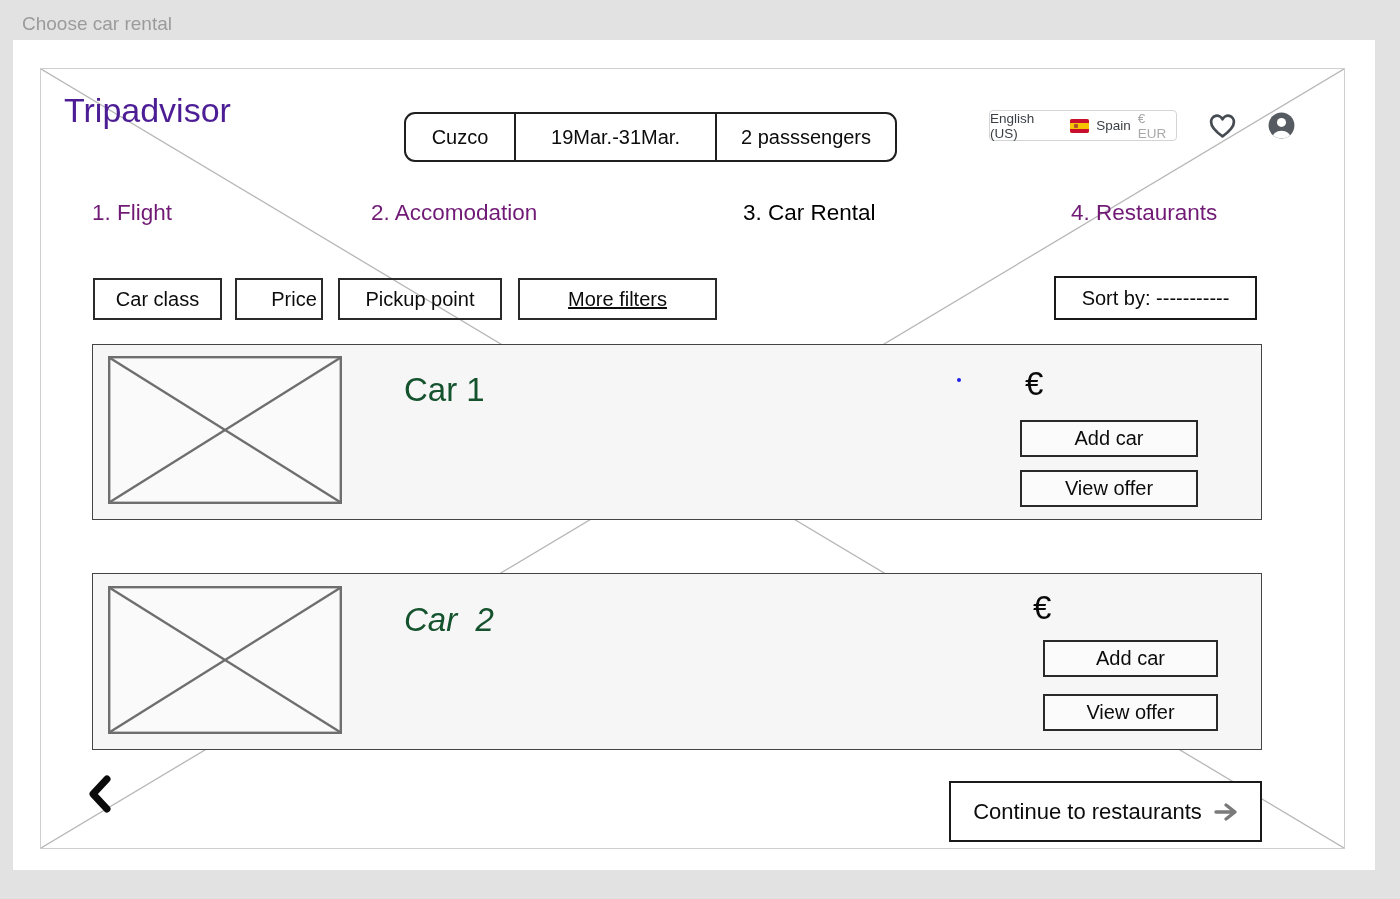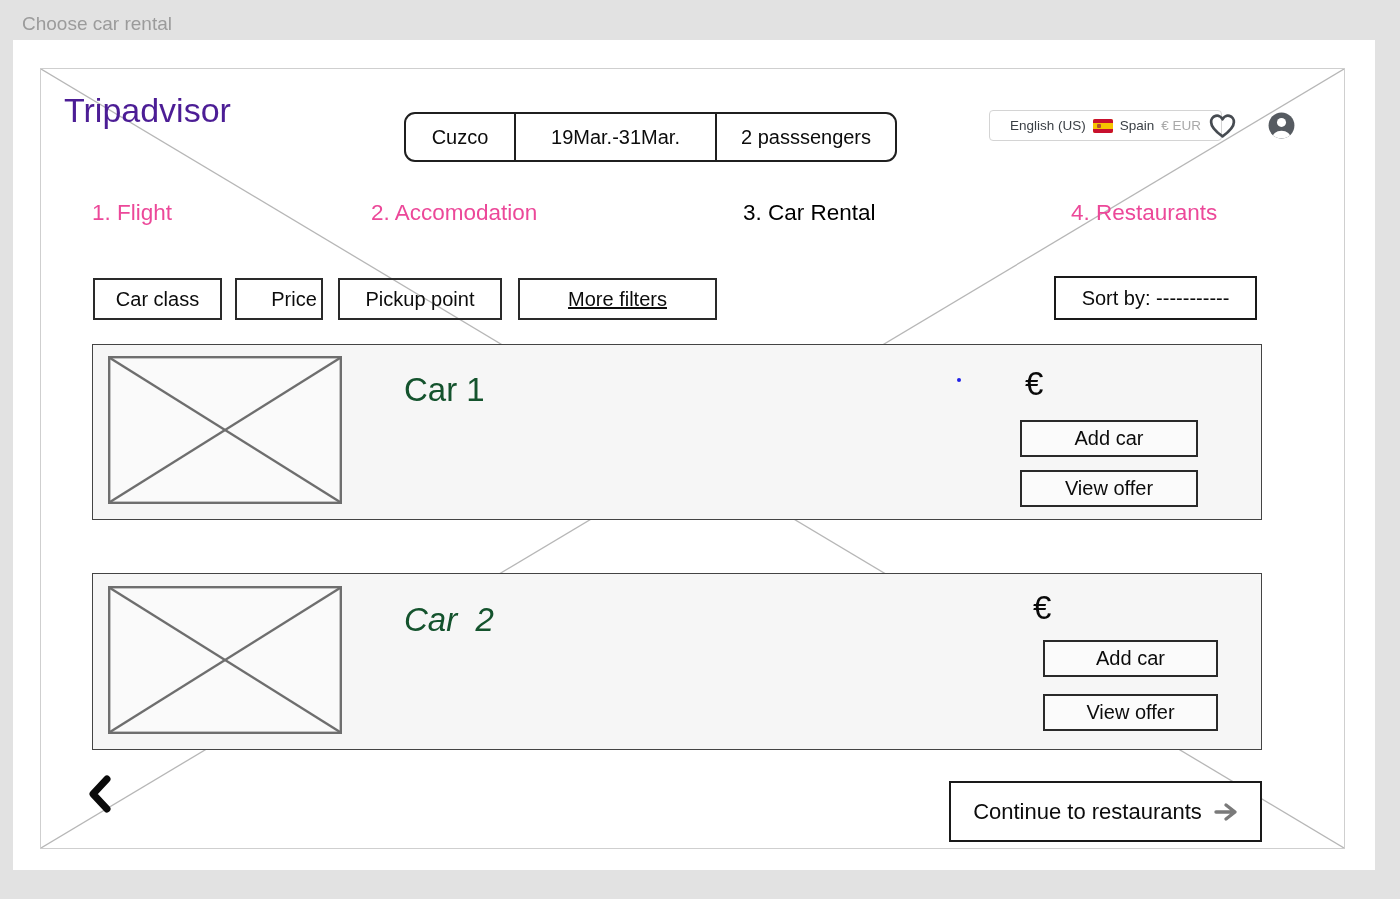--- a/index.html
+++ b/index.html
@@ -17,34 +17,34 @@
   .brand{position:absolute;left:23px;top:22px;font-size:34px;font-weight:500;color:#4c1d95;}
 
   
   .searchbar{position:absolute;left:363px;top:43px;width:493px;height:50px;border:2px solid #1f1f1f;border-radius:11px;display:flex;background:#fff;box-sizing:border-box;}
   .search-seg{display:flex;align-items:center;justify-content:center;font-size:20px;color:#0c0c0c;height:100%;box-sizing:border-box;cursor:pointer;}
   .seg-dest{width:108px;}
   .seg-dates{width:203px;border-left:2px solid #1f1f1f;border-right:2px solid #1f1f1f;}
   .seg-pass{flex:1;}
 
   
-  .locale{position:absolute;left:948px;top:41px;width:233px;height:31px;border:1px solid #d4d4d4;border-radius:4px;background:#fff;display:flex;align-items:center;justify-content:center;gap:7px;font-size:13.5px;box-sizing:border-box;cursor:pointer;}
+  .locale{position:absolute;left:948px;top:41px;width:188px;height:31px;border:1px solid #d4d4d4;border-radius:4px;background:#fff;display:flex;align-items:center;justify-content:center;gap:7px;font-size:13.5px;box-sizing:border-box;cursor:pointer;}
   .locale .lang,.locale .country{color:#3a3f45;}
   .locale .curr{color:#a9a9a9;}
   .flag{width:20px;height:14px;border-radius:2px;overflow:hidden;display:inline-block;position:relative;background:#f6c300;}
   .flag:before{content:"";position:absolute;left:0;top:0;width:100%;height:4px;background:#c8102e;}
   .flag:after{content:"";position:absolute;left:0;bottom:0;width:100%;height:4px;background:#c8102e;}
   .flag .emblem{position:absolute;left:4px;top:5px;width:4px;height:4px;background:#b0522c;border-radius:1px;}
 
   .icon-btn{position:absolute;top:41px;width:31px;height:31px;cursor:pointer;}
   .heart-btn{left:1166px;}
   .profile-btn{left:1225px;}
 
   
-  .step{position:absolute;top:131px;font-size:22.5px;color:#ec4899;cursor:pointer;white-space:pre;}
+  .step{position:absolute;top:131px;font-size:22.5px;color:#701a75;cursor:pointer;white-space:pre;}
   .step.active{color:#000;}
   .step-1{left:51px;} .step-2{left:330px;} .step-3{left:702px;} .step-4{left:1030px;}
 
   
   .filter-btn{position:absolute;top:209px;height:42px;border:2px solid #2a2a2a;background:transparent;display:flex;align-items:center;justify-content:center;font-size:20px;color:#0c0c0c;box-sizing:border-box;cursor:pointer;}
   .f-0{left:52px;width:129px;} .f-1{left:194px;width:88px;padding-left:30px;} .f-2{left:297px;width:164px;} .f-3{left:477px;width:199px;text-decoration:underline;}
   .sort-btn{position:absolute;left:1013px;top:207px;width:203px;height:44px;border:2px solid #1a1a1a;background:#fff;display:flex;align-items:center;justify-content:center;font-size:20px;color:#0c0c0c;box-sizing:border-box;cursor:pointer;}
 
   
   .car-card{position:absolute;left:51px;width:1170px;background:#f6f6f6;border:1.5px solid #444;box-sizing:border-box;}

